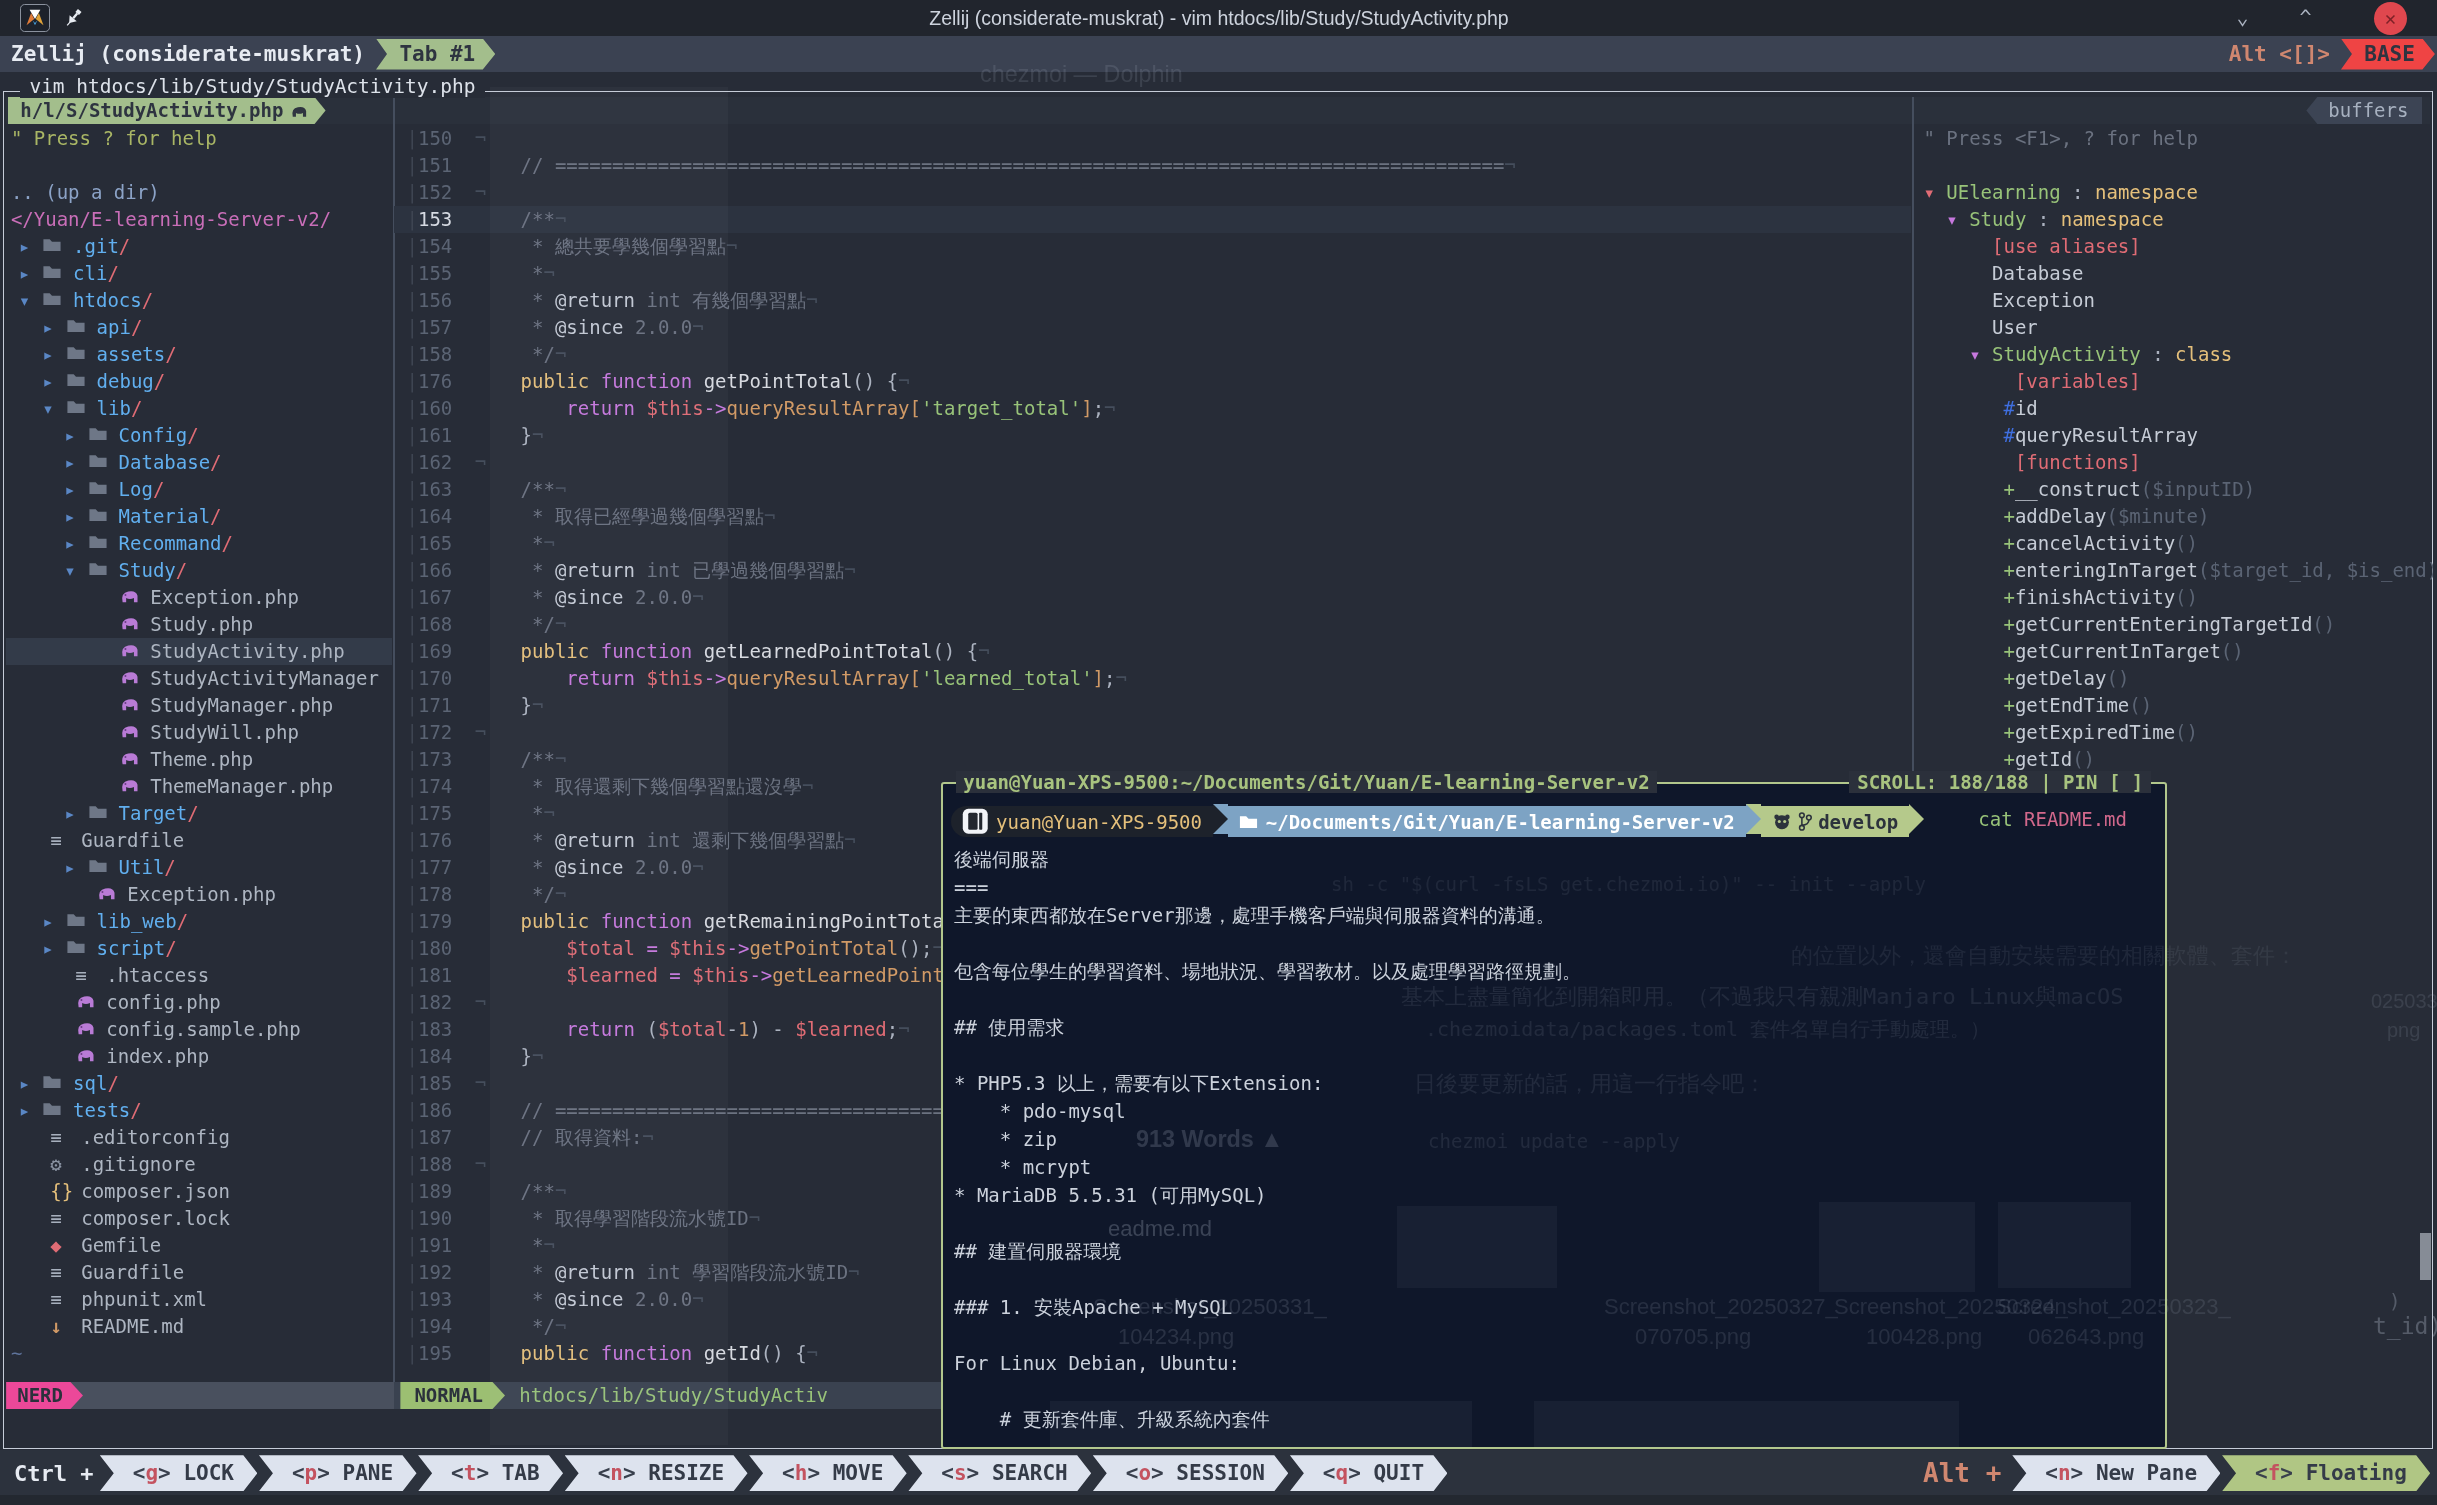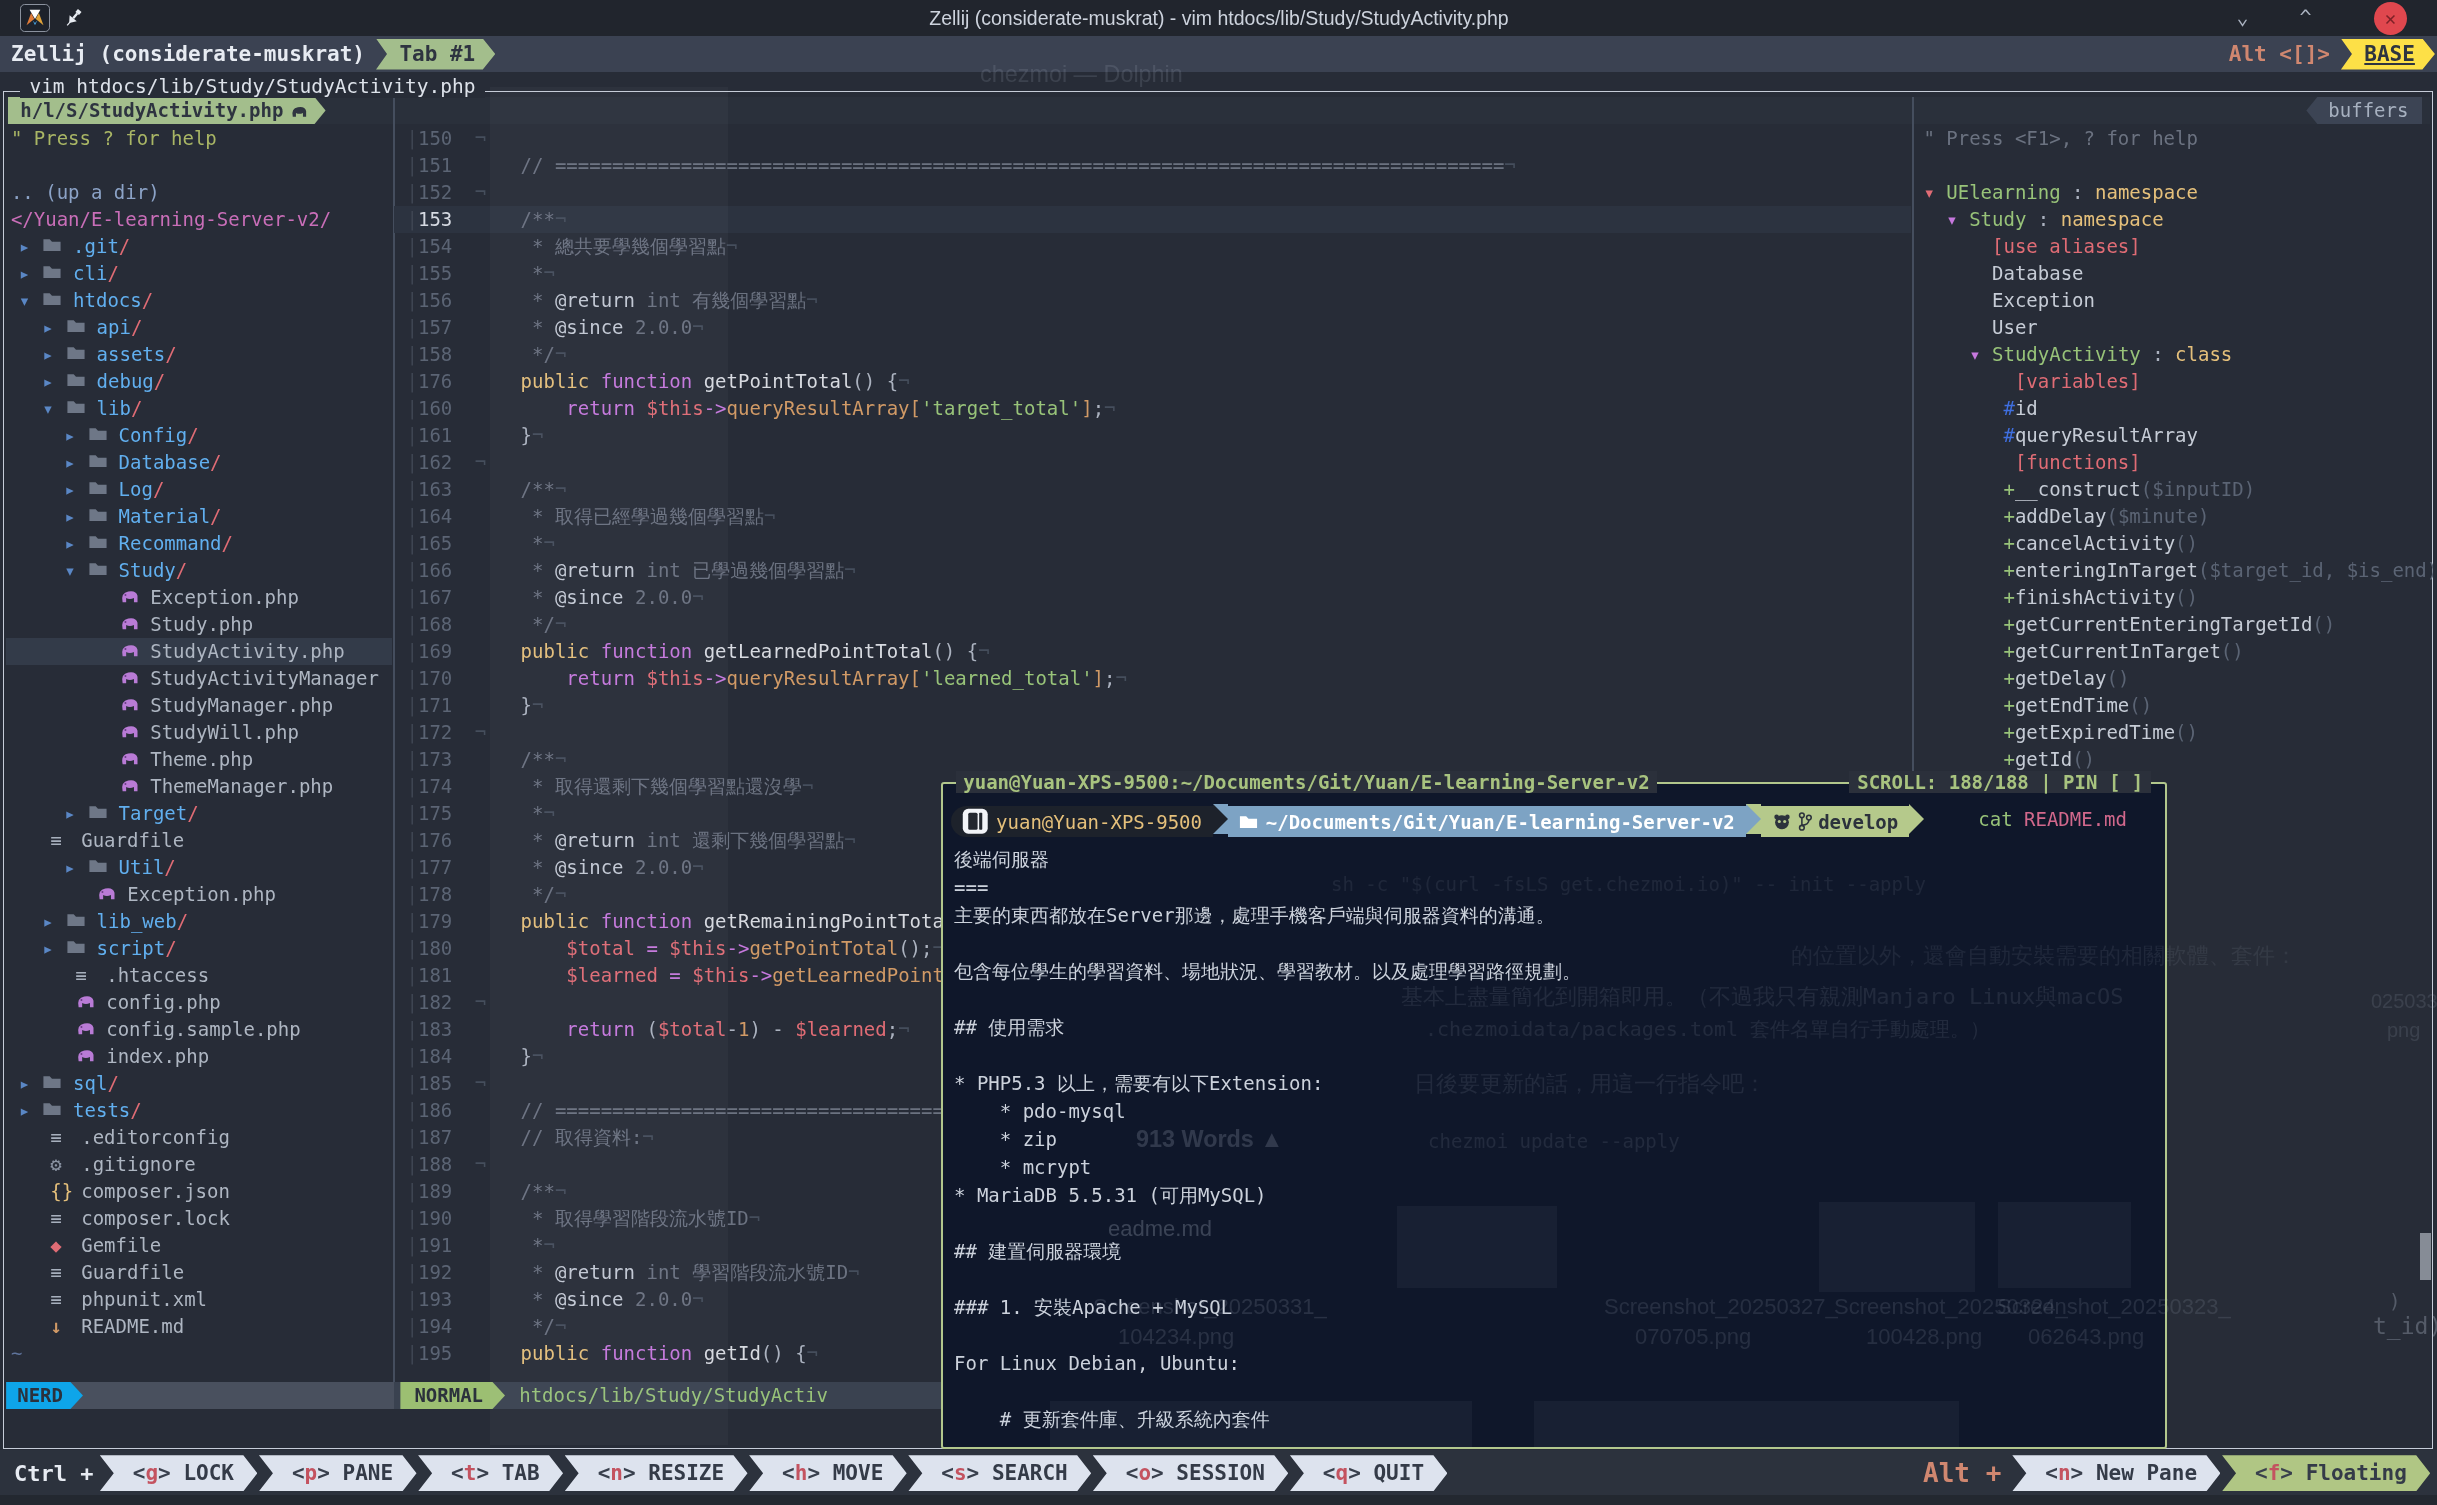--- a/index.html
+++ b/index.html
@@ -22,21 +22,21 @@
               color:#7e2127; font-size:19px; line-height:33px; text-align:center; font-weight:bold;}
   
   #tabbar{ position:absolute; left:0; top:36px; width:100%; height:36px; background:#3b4252;
            display:flex; align-items:center; font-size:21px; font-weight:bold; }
   #session-name{ color:#e7ebf2; padding-left:11px; }
   .chip{ height:31px; line-height:31px; padding:0 20px 0 23.4px; display:inline-block; position:relative; }
   .chip-right{ clip-path:polygon(0 0, calc(100% - 12.5px) 0, 100% 50%, calc(100% - 12.5px) 100%, 0 100%, 11px 50%); }
   #tab1{ background:#a3be8c; color:#2e3440; margin-left:11px; }
   #tabbar-right{ margin-left:auto; display:flex; align-items:center; }
   #tabbar-hint{ color:#d08770; margin-right:11px; }
-  #mode-base{ background:#fde047; color:#2e3440; margin-right:3.1px;text-decoration:underline; }
+  #mode-base{ background:#ef4444; color:#2e3440; margin-right:3.1px; }
   
   #pane-frame{ position:absolute; left:3.1px; top:91px; width:2430px; height:1358px;
                border:1.6px solid #c6ccd8; }
   #pane-title{ position:absolute; left:20px; top:75px; background:#272c37; color:#dde2ea;
                font-size:19.5px; padding:0 9.4px; z-index:5; }
   
   #vim-tabline{ position:absolute; left:6.2px; top:97px; width:2424px; height:27px; background:#2a303b; }
   #buf-tab{ position:absolute; left:1.6px; top:0; height:27px; background:#a3be8c; color:#2e3440;
             font-size:19px; line-height:27px; font-weight:bold; padding:0 19px 0 12.5px;
             clip-path:polygon(0 0, calc(100% - 11px) 0, 100% 50%, calc(100% - 11px) 100%, 0 100%);
@@ -70,21 +70,21 @@
   .tk-pun{ color:#abb2bf; } .tk-br{ color:#d19a66; } .tk-eol{ color:#454e5c; }
   
   .tag-row{ padding-left:9.4px; }
   .tb-cm{ color:#6b7280; } .tb-name{ color:#98c379; } .tb-kind{ color:#e5c07b; }
   .tb-brk{ color:#e06c75; } .tb-plain{ color:#c6ccd6; } .tb-plus{ color:#98c379; }
   .tb-param{ color:#5b6474; } .tb-hash{ color:#3f6fe0; } .tb-colon{ color:#abb2bf; }
   .tb-arrow-r{ color:#e06c75; } .tb-arrow-v{ color:#c678dd; }
   
   #statusline{ position:absolute; left:6.2px; top:1382px; width:2424px; height:27px; }
   #nerd-sl{ position:absolute; left:0; top:0; width:388px; height:27px; background:#49505e; }
-  #nerd-chip{ position:absolute; left:0; top:0; height:27px; background:#0ea5e9; color:#2b313c;
+  #nerd-chip{ position:absolute; left:0; top:0; height:27px; background:#ec4899; color:#2b313c;
               font-weight:bold; font-size:19px; line-height:27px; padding:0 20px 0 11px;
               clip-path:polygon(0 0, calc(100% - 12.5px) 0, 100% 50%, calc(100% - 12.5px) 100%, 0 100%); }
   #code-sl{ position:absolute; left:388px; top:0; width:1517px; height:27px; background:#3a4250; }
   #mode-chip{ position:absolute; left:6.2px; top:0; height:27px; background:#9cbf72; color:#2b313c;
               font-weight:bold; font-size:19px; line-height:27px; padding:0 22px 0 14px;
               clip-path:polygon(0 0, calc(100% - 12.5px) 0, 100% 50%, calc(100% - 12.5px) 100%, 0 100%); }
   #sl-file{ position:absolute; left:125px; top:0; color:#98c379; font-size:19px; line-height:27px; }
   
   #float-pane{ position:absolute; left:941px; top:782px; width:1226px; height:667px;
                background:#0f172a; border:2.3px solid #b2c78c; border-radius:3.1px; z-index:20; }

